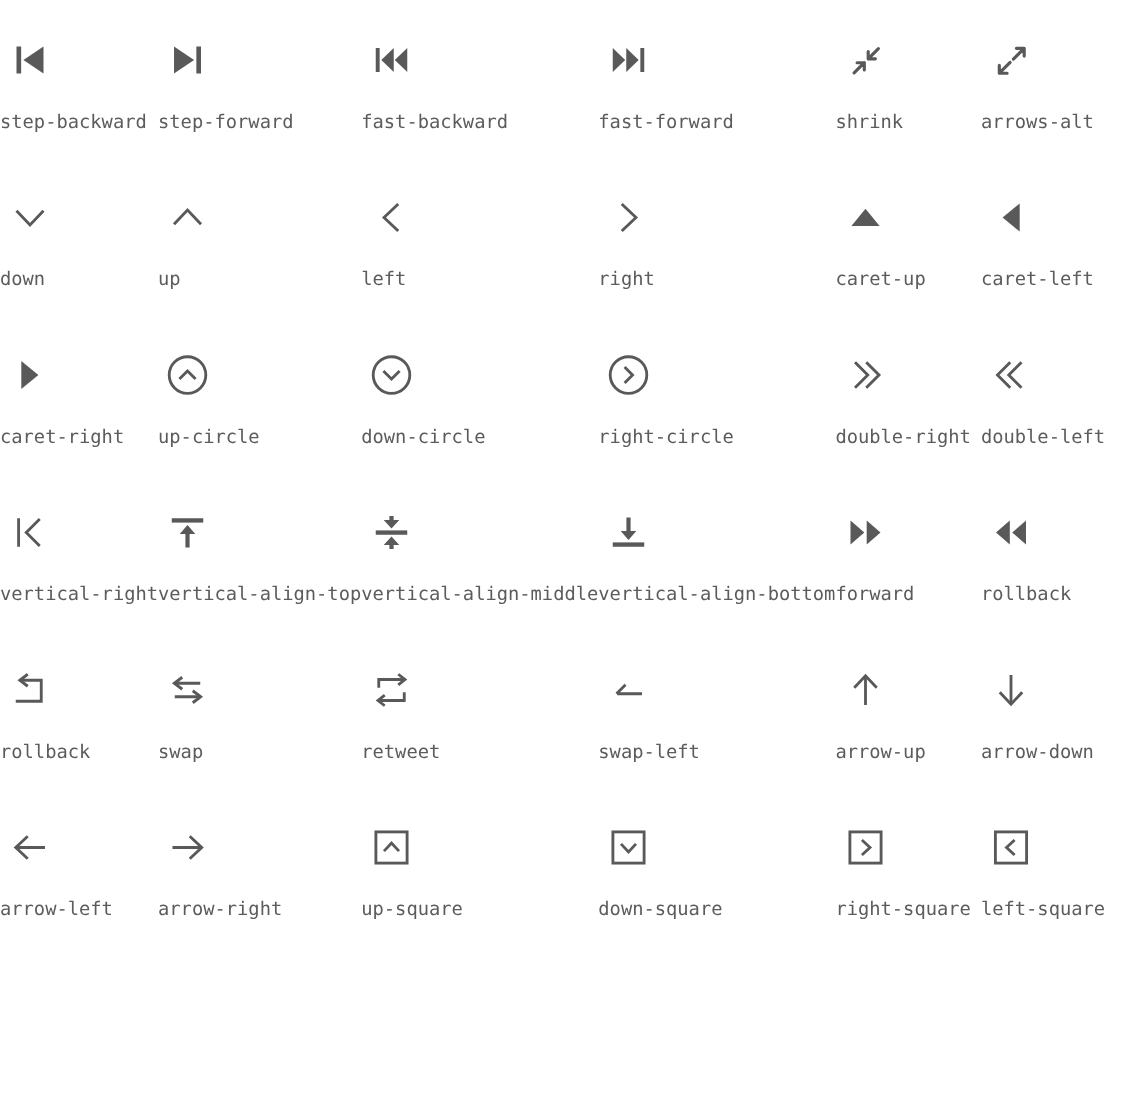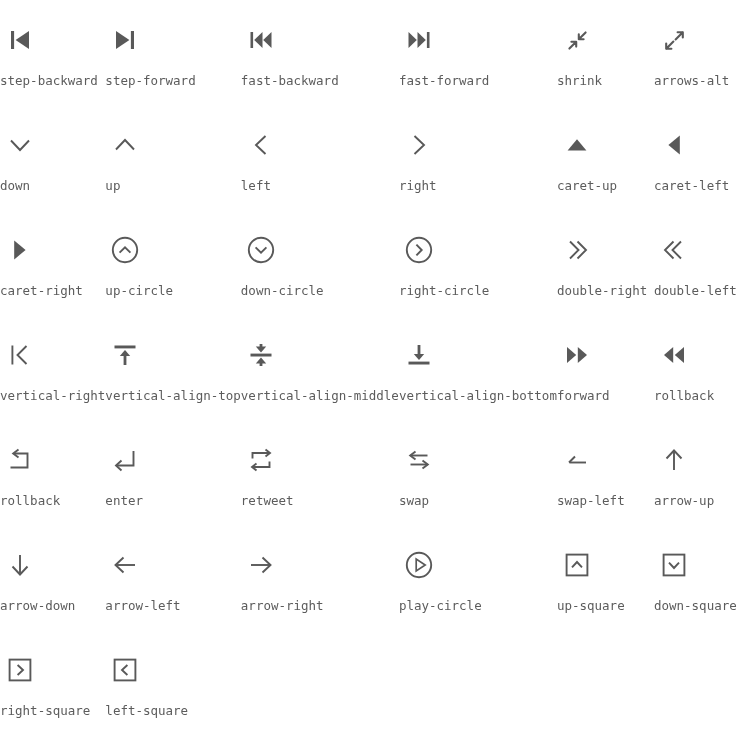--- a/index.html
+++ b/index.html
@@ -297,51 +297,42 @@
         <svg viewBox="0 0 40 40" xmlns="http://www.w3.org/2000/svg">
           <path d="M14.5 13.5 L27.5 13.5 L27.5 27.5 L10.5 27.5"></path>
           <path d="M18.5 9.5 L13.2 13.5 L18.5 17.5"></path>
         </svg>
       </span>
       <div class="icon-label">rollback</div>
     </div>
     <div class="icon-cell">
       <span class="icon-glyph st">
         <svg viewBox="0 0 40 40" xmlns="http://www.w3.org/2000/svg">
-          <path d="M28.5 11 L28.5 25.5 L11.5 25.5"></path>
-          <path d="M16.5 20.5 L11.0 25.5 L16.5 30.5"></path>
-        </svg>
-      </span>
-      <div class="icon-label">enter</div>
+          <path d="M28.5 15.5 L11.5 15.5"></path>
+          <path d="M16.5 11.5 L11.2 15.5 L16.5 19.5"></path>
+          <path d="M11.5 24.5 L28.5 24.5"></path>
+          <path d="M23.5 20.5 L28.8 24.5 L23.5 28.5"></path>
+        </svg>
+      </span>
+      <div class="icon-label">swap</div>
     </div>
     <div class="icon-cell">
       <span class="icon-glyph st">
         <svg viewBox="0 0 40 40" xmlns="http://www.w3.org/2000/svg">
           <path d="M11.5 18.5 L11.5 13.0 L28.0 13.0"></path>
           <path d="M24.5 9.5 L29.0 13.0 L24.5 16.6"></path>
           <path d="M28.5 21.5 L28.5 27.0 L12.0 27.0"></path>
           <path d="M15.5 23.4 L11.0 27.0 L15.5 30.5"></path>
         </svg>
       </span>
       <div class="icon-label">retweet</div>
     </div>
     <div class="icon-cell">
       <span class="icon-glyph st">
         <svg viewBox="0 0 40 40" xmlns="http://www.w3.org/2000/svg">
-          <path d="M28.5 15.5 L11.5 15.5"></path>
-          <path d="M16.5 11.5 L11.2 15.5 L16.5 19.5"></path>
-          <path d="M11.5 24.5 L28.5 24.5"></path>
-          <path d="M23.5 20.5 L28.8 24.5 L23.5 28.5"></path>
-        </svg>
-      </span>
-      <div class="icon-label">swap</div>
-    </div>
-    <div class="icon-cell">
-      <span class="icon-glyph st">
-        <svg viewBox="0 0 40 40" xmlns="http://www.w3.org/2000/svg">
           <path d="M29.0 22.5 L12.5 22.5"></path>
           <path d="M18.0 16.5 L12.0 22.5"></path>
         </svg>
       </span>
       <div class="icon-label">swap-left</div>
     </div>
     <div class="icon-cell">
       <span class="icon-glyph st">
         <svg viewBox="0 0 40 40" xmlns="http://www.w3.org/2000/svg">
           <path d="M20 30 L20 10.5"></path>
@@ -369,29 +360,20 @@
       <div class="icon-label">arrow-left</div>
     </div>
     <div class="icon-cell">
       <span class="icon-glyph st">
         <svg viewBox="0 0 40 40" xmlns="http://www.w3.org/2000/svg">
           <path d="M10 20 L29.5 20"></path>
           <path d="M21.5 12.5 L29.5 20 L21.5 27.5"></path>
         </svg>
       </span>
       <div class="icon-label">arrow-right</div>
-    </div>
-    <div class="icon-cell">
-      <span class="icon-glyph">
-        <svg viewBox="0 0 40 40" xmlns="http://www.w3.org/2000/svg">
-          <circle cx="20" cy="20" r="12.2" fill="none" stroke="currentColor" stroke-width="1.9"></circle>
-          <path d="M17.2 14.0 L17.2 26.0 L26.2 20 Z" fill="none" stroke="currentColor" stroke-width="1.7"></path>
-        </svg>
-      </span>
-      <div class="icon-label">play-circle</div>
     </div>
     <div class="icon-cell">
       <span class="icon-glyph st">
         <svg viewBox="0 0 40 40" xmlns="http://www.w3.org/2000/svg">
           <rect x="9.6" y="9.6" width="20.8" height="20.8"></rect>
           <path d="M15.0 22.4 L20 17.0 L25.0 22.4"></path>
         </svg>
       </span>
       <div class="icon-label">up-square</div>
     </div>

